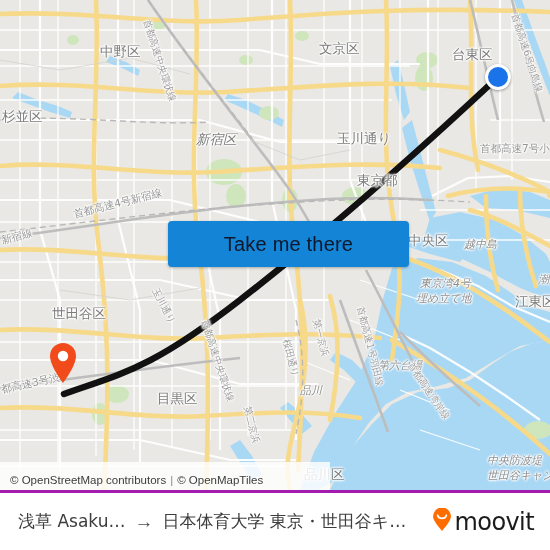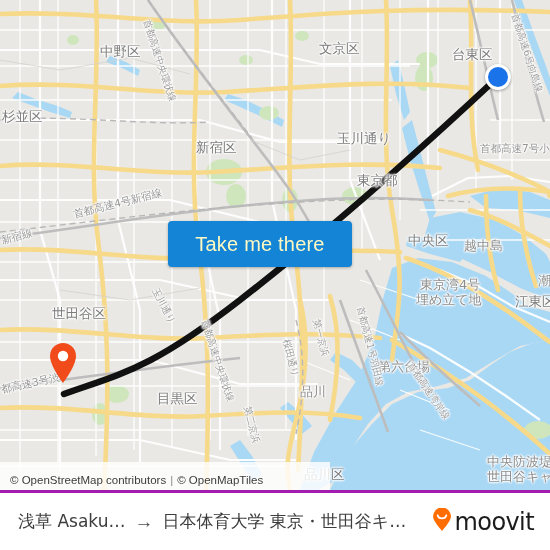--- a/index.html
+++ b/index.html
@@ -22,21 +22,21 @@
 
   .maplabel {
     position: absolute;
     color: #8a8a8a;
     font-family: "DejaVu Sans", "Liberation Sans", sans-serif;
     white-space: nowrap;
     pointer-events: none;
     text-shadow: 0 0 3px #fff, 0 0 2px #fff, 1px 0 2px #fff, -1px 0 2px #fff, 0 1px 2px #fff, 0 -1px 2px #fff;
   }
   .dist   { font-size: 13.5px; color: #7c7c7c; }
-  .dist-s { font-size: 13px;   color: #8d8d8d; }
+  .dist-s { font-size: 11px;   color: #8d8d8d; font-style: italic; }
   .road   { font-size: 9.5px;  color: #9a9a9a; }
   .road-b { font-size: 10.5px; color: #949494; }
 
   
   .marker-start {
     position: absolute; left: 498px; top: 77px;
     width: 26px; height: 26px; margin-left: -13px; margin-top: -13px;
     border-radius: 50%;
     background: #1a73e8;
     border: 3px solid #ffffff;
@@ -44,24 +44,24 @@
   }
   .marker-end {
     position: absolute; left: 63px; top: 382px;
     width: 30px; height: 42px; margin-left: -15px; margin-top: -40px;
   }
 
   
   .cta {
     position: absolute;
     left: 168px; top: 221px;
-    width: 184px; height: 46px;
+    width: 241px; height: 46px;
     background: #1484d6;
     border: none; border-radius: 4px;
-    color: #fef9c3;
+    color: #0f172a;
     font-size: 20px;
     font-family: "Liberation Sans", "DejaVu Sans", sans-serif;
     letter-spacing: .2px;
     cursor: pointer;
     box-shadow: 0 1px 3px rgba(0,0,0,.28);
   }
 
   
   .attribution {
     position: absolute; left: 0; top: 462px;
@@ -293,21 +293,21 @@
           <path d="M0 60 L60 70 L130 58 L190 74"></path>
           <path d="M250 140 L300 160 L350 150"></path>
           <path d="M60 290 L130 300 L200 288"></path>
         </g>
       </g>
     </svg>
 
     <div id="labels">
         <div class="maplabel dist" style="left: 100px; top: 43px;">中野区</div>
         <div class="maplabel dist" style="left: 2px; top: 108px;">杉並区</div>
-        <div class="maplabel dist" style="left: 196px; top: 139px;">新宿区</div>
+        <div class="maplabel dist" style="left: 196px; top: 131px; font-style: italic;">新宿区</div>
         <div class="maplabel dist" style="left: 319px; top: 40px;">文京区</div>
         <div class="maplabel dist" style="left: 452px; top: 46px;">台東区</div>
         <div class="maplabel dist" style="left: 337px; top: 130px;">玉川通り</div>
         <div class="maplabel dist" style="left: 357px; top: 172px;">東京都</div>
         <div class="maplabel dist" style="left: 408px; top: 232px;">中央区</div>
         <div class="maplabel dist" style="left: 515px; top: 293px;">江東区</div>
         <div class="maplabel dist" style="left: 52px; top: 305px;">世田谷区</div>
         <div class="maplabel dist" style="left: 157px; top: 390px;">目黒区</div>
         <div class="maplabel dist" style="left: 304px; top: 466px;">品川区</div>
         <div class="maplabel dist-s" style="left: 464px; top: 237px;">越中島</div>

